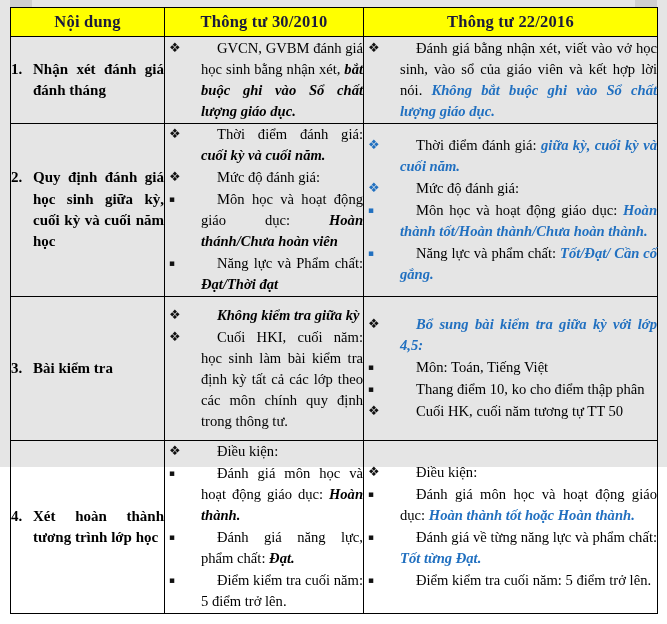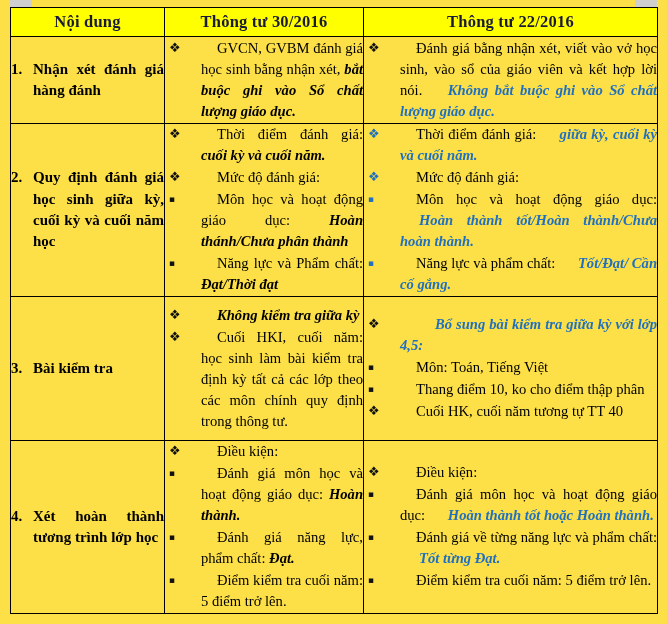--- a/index.html
+++ b/index.html
@@ -11,22 +11,22 @@
     width: 667px;
     height: 624px;
     overflow: hidden;
     font-family: "Liberation Serif", "DejaVu Serif", serif;
     color: #000000;
   }
 
   .page {
     position: relative;
     width: 667px;
-    height: 624px;
-    background: #fde047;
+    height: 467px;
+    background: #e5e5e5;
   }
 
   
   .corner-artifact {
     position: absolute;
     top: 0;
     width: 22px;
     height: 7px;
     background: #cfcfcf;
   }
@@ -121,21 +121,20 @@
     font-size: 9px;
     line-height: 2.25;
   }
   .bul.blue { color: #2170c0; }
   .bul.dark { color: #111111; }
 
   .em {
     color: #2170c0;
     font-weight: bold;
     font-style: italic;
-    margin-left: 19px;
   }
   .emk {
     color: #000000;
     font-weight: bold;
     font-style: italic;
   }
 
   
   tr.r1 td { height: 86px; }
   tr.r2 td { height: 172px; }
@@ -152,29 +151,29 @@
 
   <table class="cmp">
     <colgroup>
       <col class="c1">
         <col class="c2">
         <col class="c3">
     </colgroup>
     <thead>
       <tr>
         <th>Nội dung</th>
-        <th>Thông tư 30/2016</th>
+        <th>Thông tư 30/2010</th>
         <th>Thông tư 22/2016</th>
       </tr>
     </thead>
     <tbody id="tbody">
         <tr class="r1">
           <td class="topic">
             <span class="num">1.</span>
-            <span class="ttl">Nhận xét đánh giá hàng đánh</span>
+            <span class="ttl">Nhận xét đánh giá đánh tháng</span>
           </td>
           <td class="body mid">
             <ul class="blist">
               <li><span class="bul dark">❖</span><span>GVCN, GVBM đánh giá học sinh bằng nhận xét, </span><span class="emk">bắt buộc ghi vào Sổ chất lượng giáo dục.</span></li>
             </ul>
           </td>
           <td class="body">
             <ul class="blist">
               <li><span class="bul dark">❖</span><span>Đánh giá bằng nhận xét, viết vào vở học sinh, vào sổ của giáo viên và kết hợp lời nói. </span><span class="em">Không bắt buộc ghi vào Sổ chất lượng giáo dục.</span></li>
             </ul>
@@ -182,21 +181,21 @@
         </tr>
         <tr class="r2">
           <td class="topic">
             <span class="num">2.</span>
             <span class="ttl">Quy định đánh giá học sinh giữa kỳ, cuối kỳ và cuối năm học</span>
           </td>
           <td class="body mid">
             <ul class="blist">
               <li><span class="bul dark">❖</span><span>Thời điểm đánh giá: </span><span class="emk">cuối kỳ và cuối năm.</span></li>
               <li><span class="bul dark">❖</span><span>Mức độ đánh giá:</span></li>
-              <li><span class="bul sq dark">▪</span><span>Môn học và hoạt động giáo dục: </span><span class="emk">Hoàn thánh/Chưa phân thành</span></li>
+              <li><span class="bul sq dark">▪</span><span>Môn học và hoạt động giáo dục: </span><span class="emk">Hoàn thánh/Chưa hoàn viên</span></li>
               <li><span class="bul sq dark">▪</span><span>Năng lực và Phẩm chất: </span><span class="emk">Đạt/Thời đạt</span></li>
             </ul>
           </td>
           <td class="body">
             <ul class="blist">
               <li><span class="bul blue">❖</span><span>Thời điểm đánh giá: </span><span class="em">giữa kỳ, cuối kỳ và cuối năm.</span></li>
               <li><span class="bul blue">❖</span><span>Mức độ đánh giá:</span></li>
               <li><span class="bul sq blue">▪</span><span>Môn học và hoạt động giáo dục: </span><span class="em">Hoàn thành tốt/Hoàn thành/Chưa hoàn thành.</span></li>
               <li><span class="bul sq blue">▪</span><span>Năng lực và phẩm chất: </span><span class="em">Tốt/Đạt/ Cần cố gắng.</span></li>
             </ul>
@@ -211,21 +210,21 @@
             <ul class="blist">
               <li><span class="bul dark">❖</span><span class="emk">Không kiểm tra giữa kỳ</span></li>
               <li><span class="bul dark">❖</span><span>Cuối HKI, cuối năm: học sinh làm bài kiểm tra định kỳ tất cả các lớp theo các môn chính quy định trong thông tư.</span></li>
             </ul>
           </td>
           <td class="body">
             <ul class="blist">
               <li><span class="bul dark">❖</span><span class="em">Bổ sung bài kiểm tra giữa kỳ với lớp 4,5:</span></li>
               <li><span class="bul sq dark">▪</span><span>Môn: Toán, Tiếng Việt</span></li>
               <li><span class="bul sq dark">▪</span><span>Thang điểm 10, ko cho điểm thập phân</span></li>
-              <li><span class="bul dark">❖</span><span>Cuối HK, cuối năm tương tự TT 40</span></li>
+              <li><span class="bul dark">❖</span><span>Cuối HK, cuối năm tương tự TT 50</span></li>
             </ul>
           </td>
         </tr>
         <tr class="r4">
           <td class="topic">
             <span class="num">4.</span>
             <span class="ttl">Xét hoàn thành tương trình lớp học</span>
           </td>
           <td class="body mid">
             <ul class="blist">

